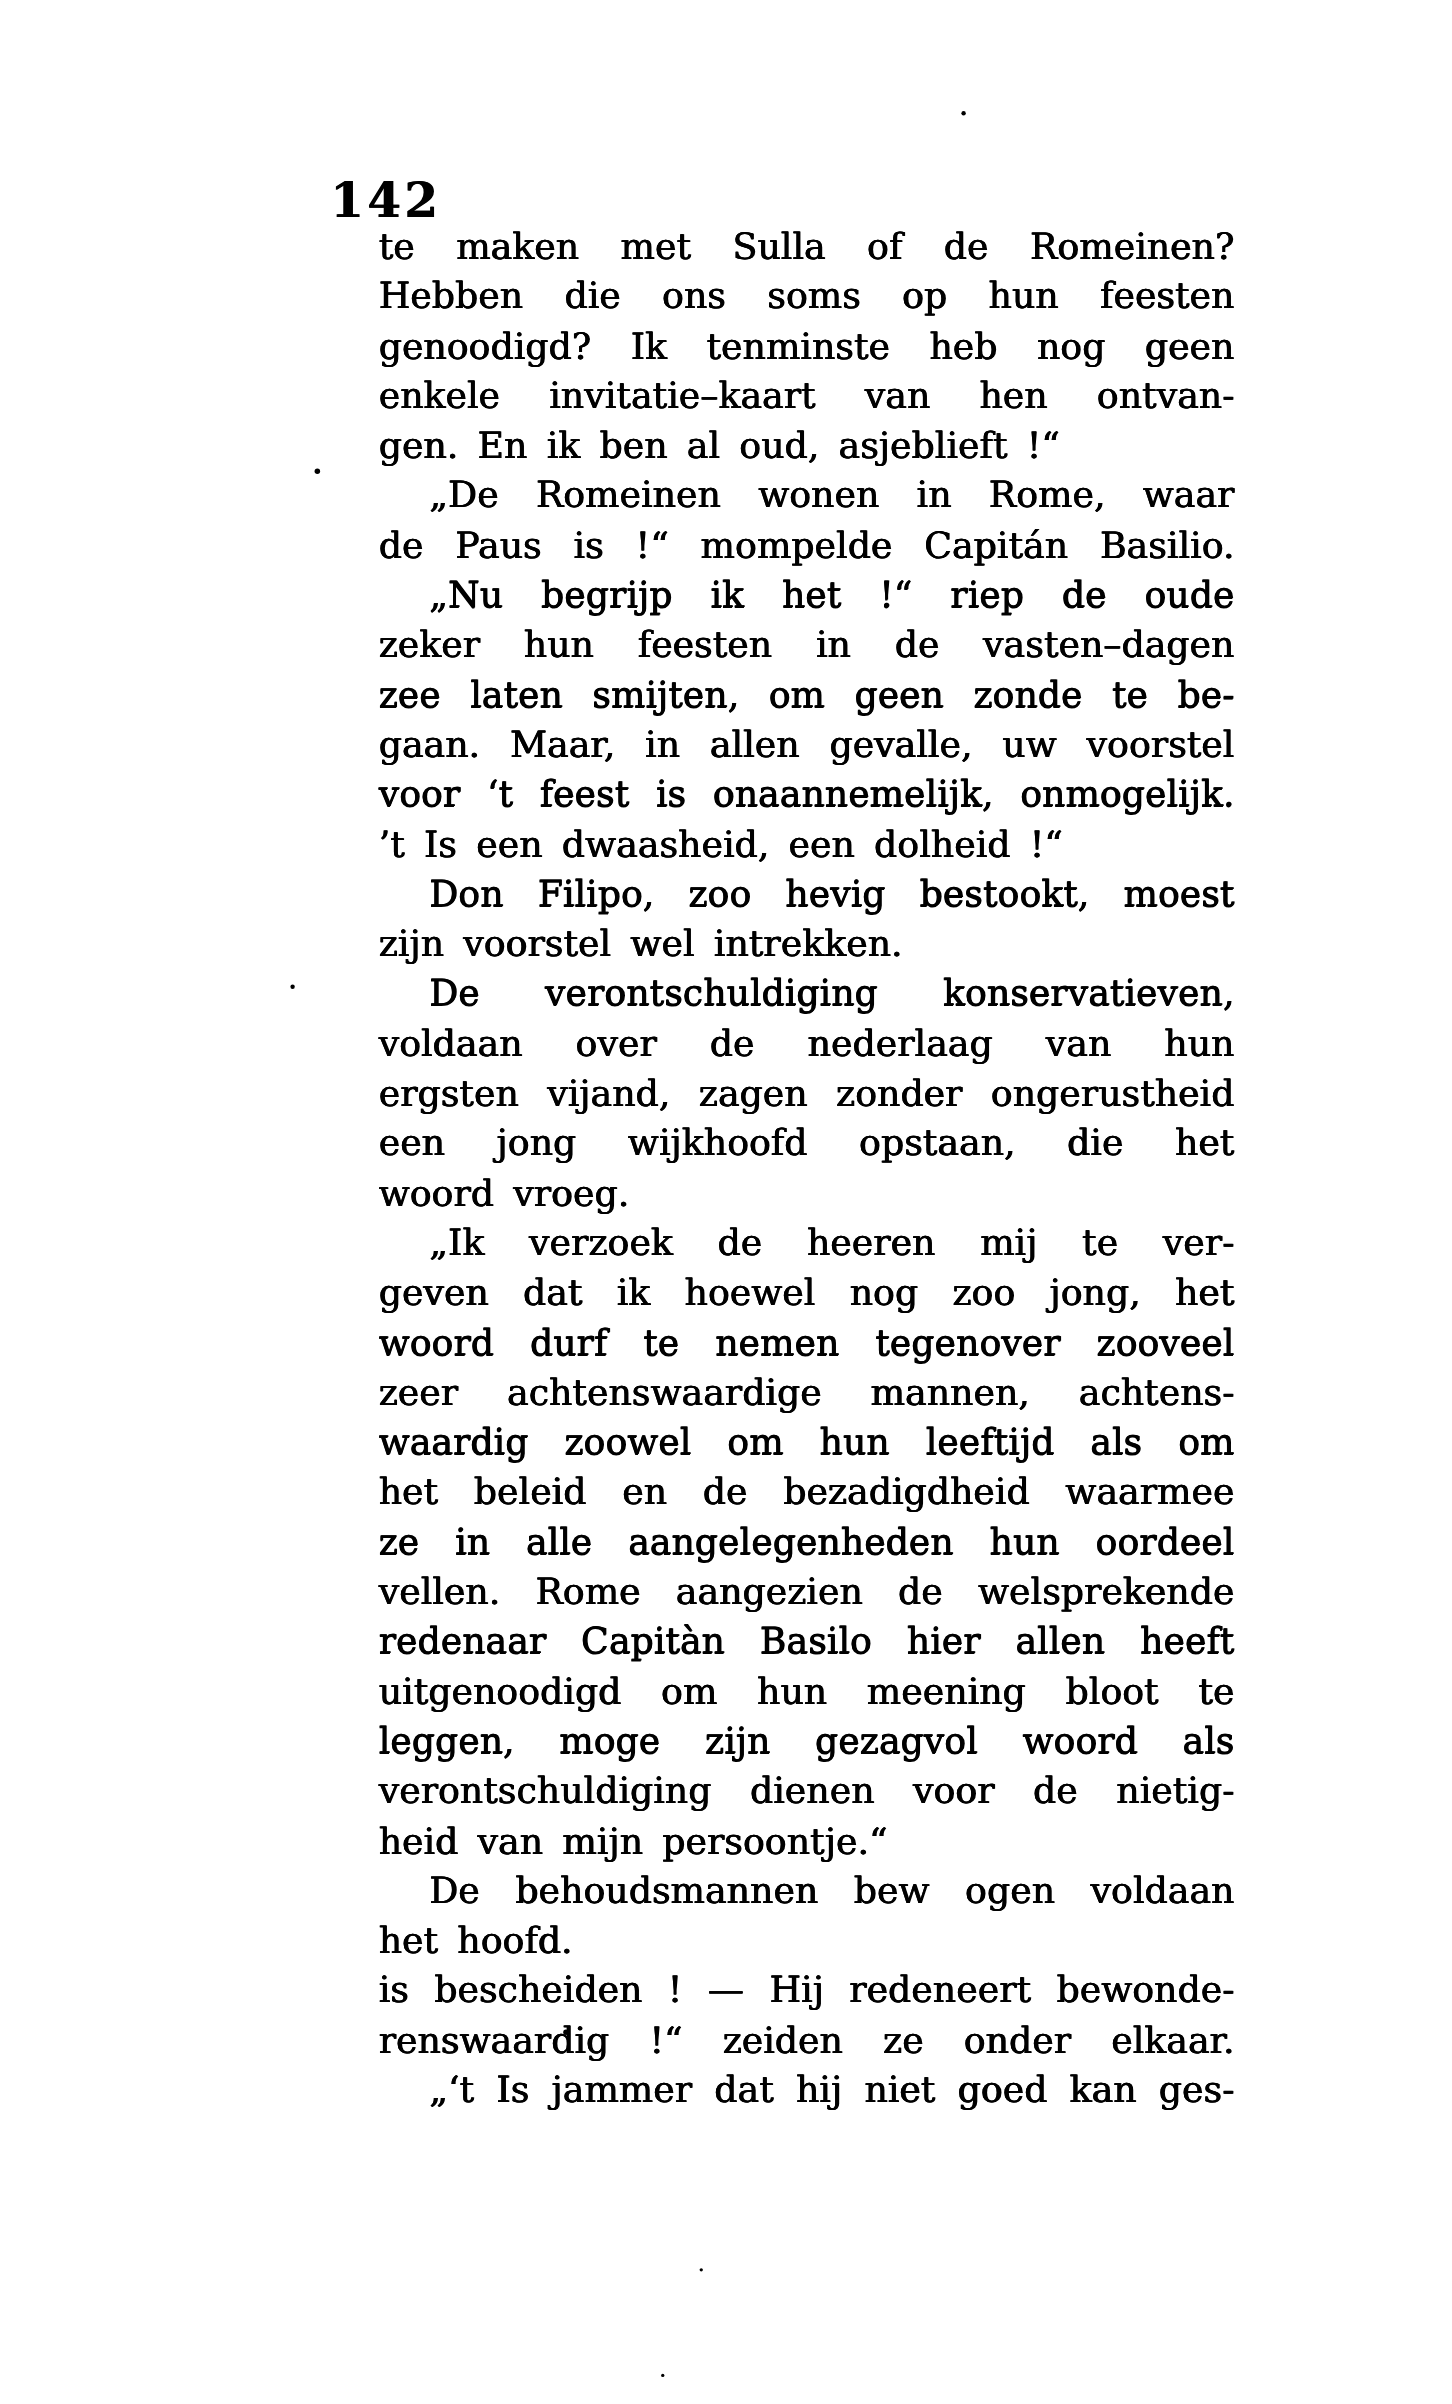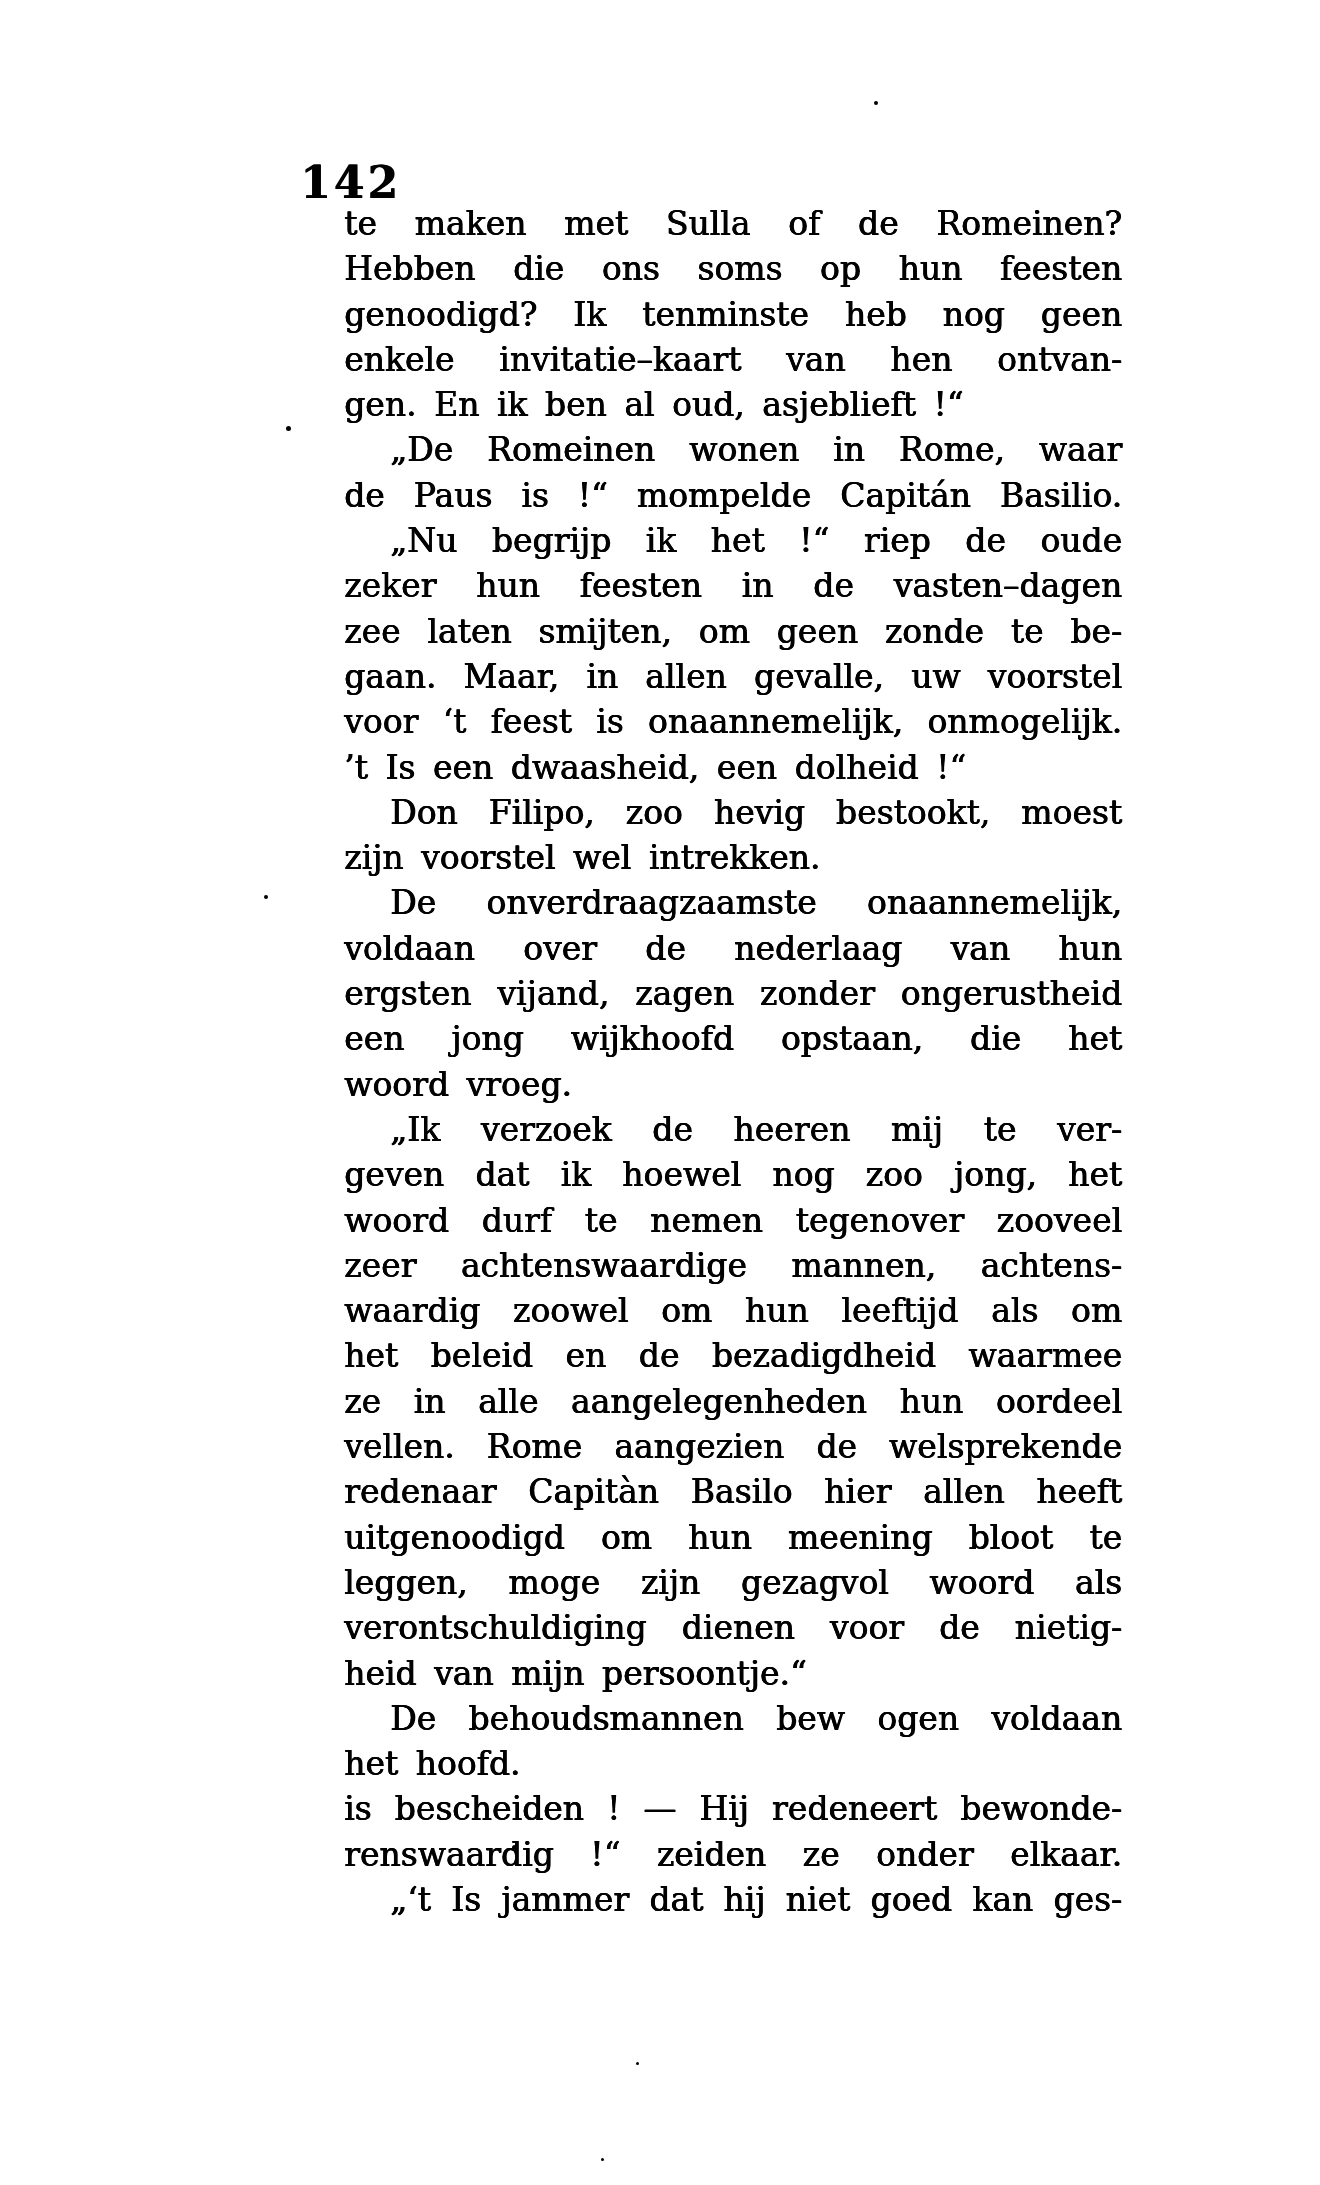--- a/index.html
+++ b/index.html
@@ -77,21 +77,21 @@
       <div class="line justify indent">„De Romeinen wonen in Rome, waar</div>
       <div class="line justify">de Paus is !“ mompelde Capitán Basilio.</div>
       <div class="line justify indent">„Nu begrijp ik het !“ riep de oude</div>
       <div class="line justify">zeker hun feesten in de vasten–dagen</div>
       <div class="line justify">zee laten smijten, om geen zonde te be-</div>
       <div class="line justify">gaan. Maar, in allen gevalle, uw voorstel</div>
       <div class="line justify">voor ‘t feest is onaannemelijk, onmogelijk.</div>
       <div class="line left">’t Is een dwaasheid, een dolheid !“</div>
       <div class="line justify indent">Don Filipo, zoo hevig bestookt, moest</div>
       <div class="line left">zijn voorstel wel intrekken.</div>
-      <div class="line justify indent">De onverdraagzaamste onaannemelijk,</div>
+      <div class="line justify indent">De verontschuldiging konservatieven,</div>
       <div class="line justify">voldaan over de nederlaag van hun</div>
       <div class="line justify">ergsten vijand, zagen zonder ongerustheid</div>
       <div class="line justify">een jong wijkhoofd opstaan, die het</div>
       <div class="line left">woord vroeg.</div>
       <div class="line justify indent">„Ik verzoek de heeren mij te ver-</div>
       <div class="line justify">geven dat ik hoewel nog zoo jong, het</div>
       <div class="line justify">woord durf te nemen tegenover zooveel</div>
       <div class="line justify">zeer achtenswaardige mannen, achtens-</div>
       <div class="line justify">waardig zoowel om hun leeftijd als om</div>
       <div class="line justify">het beleid en de bezadigdheid waarmee</div>

